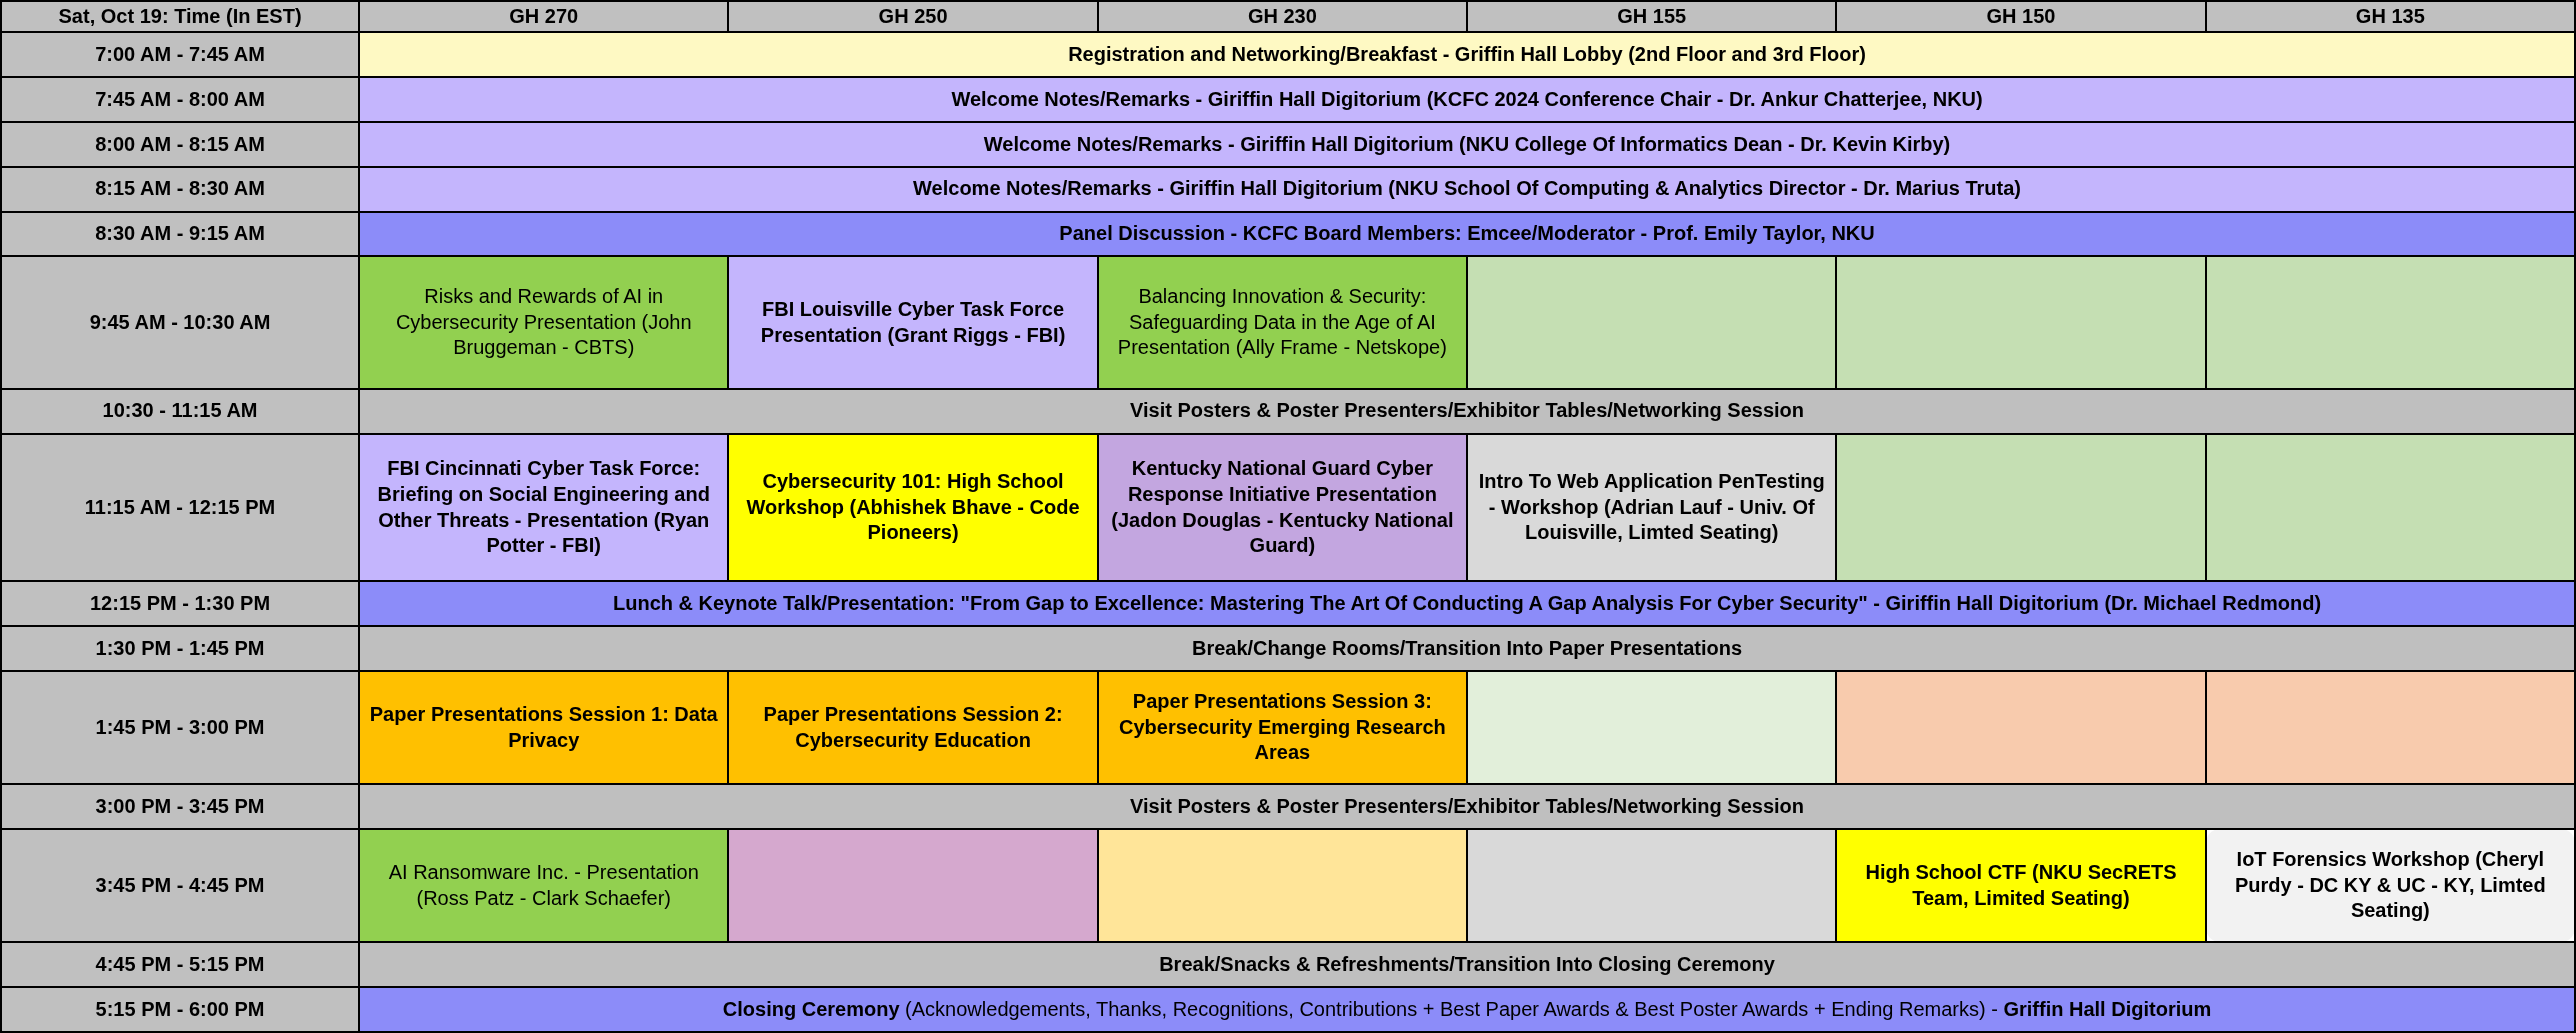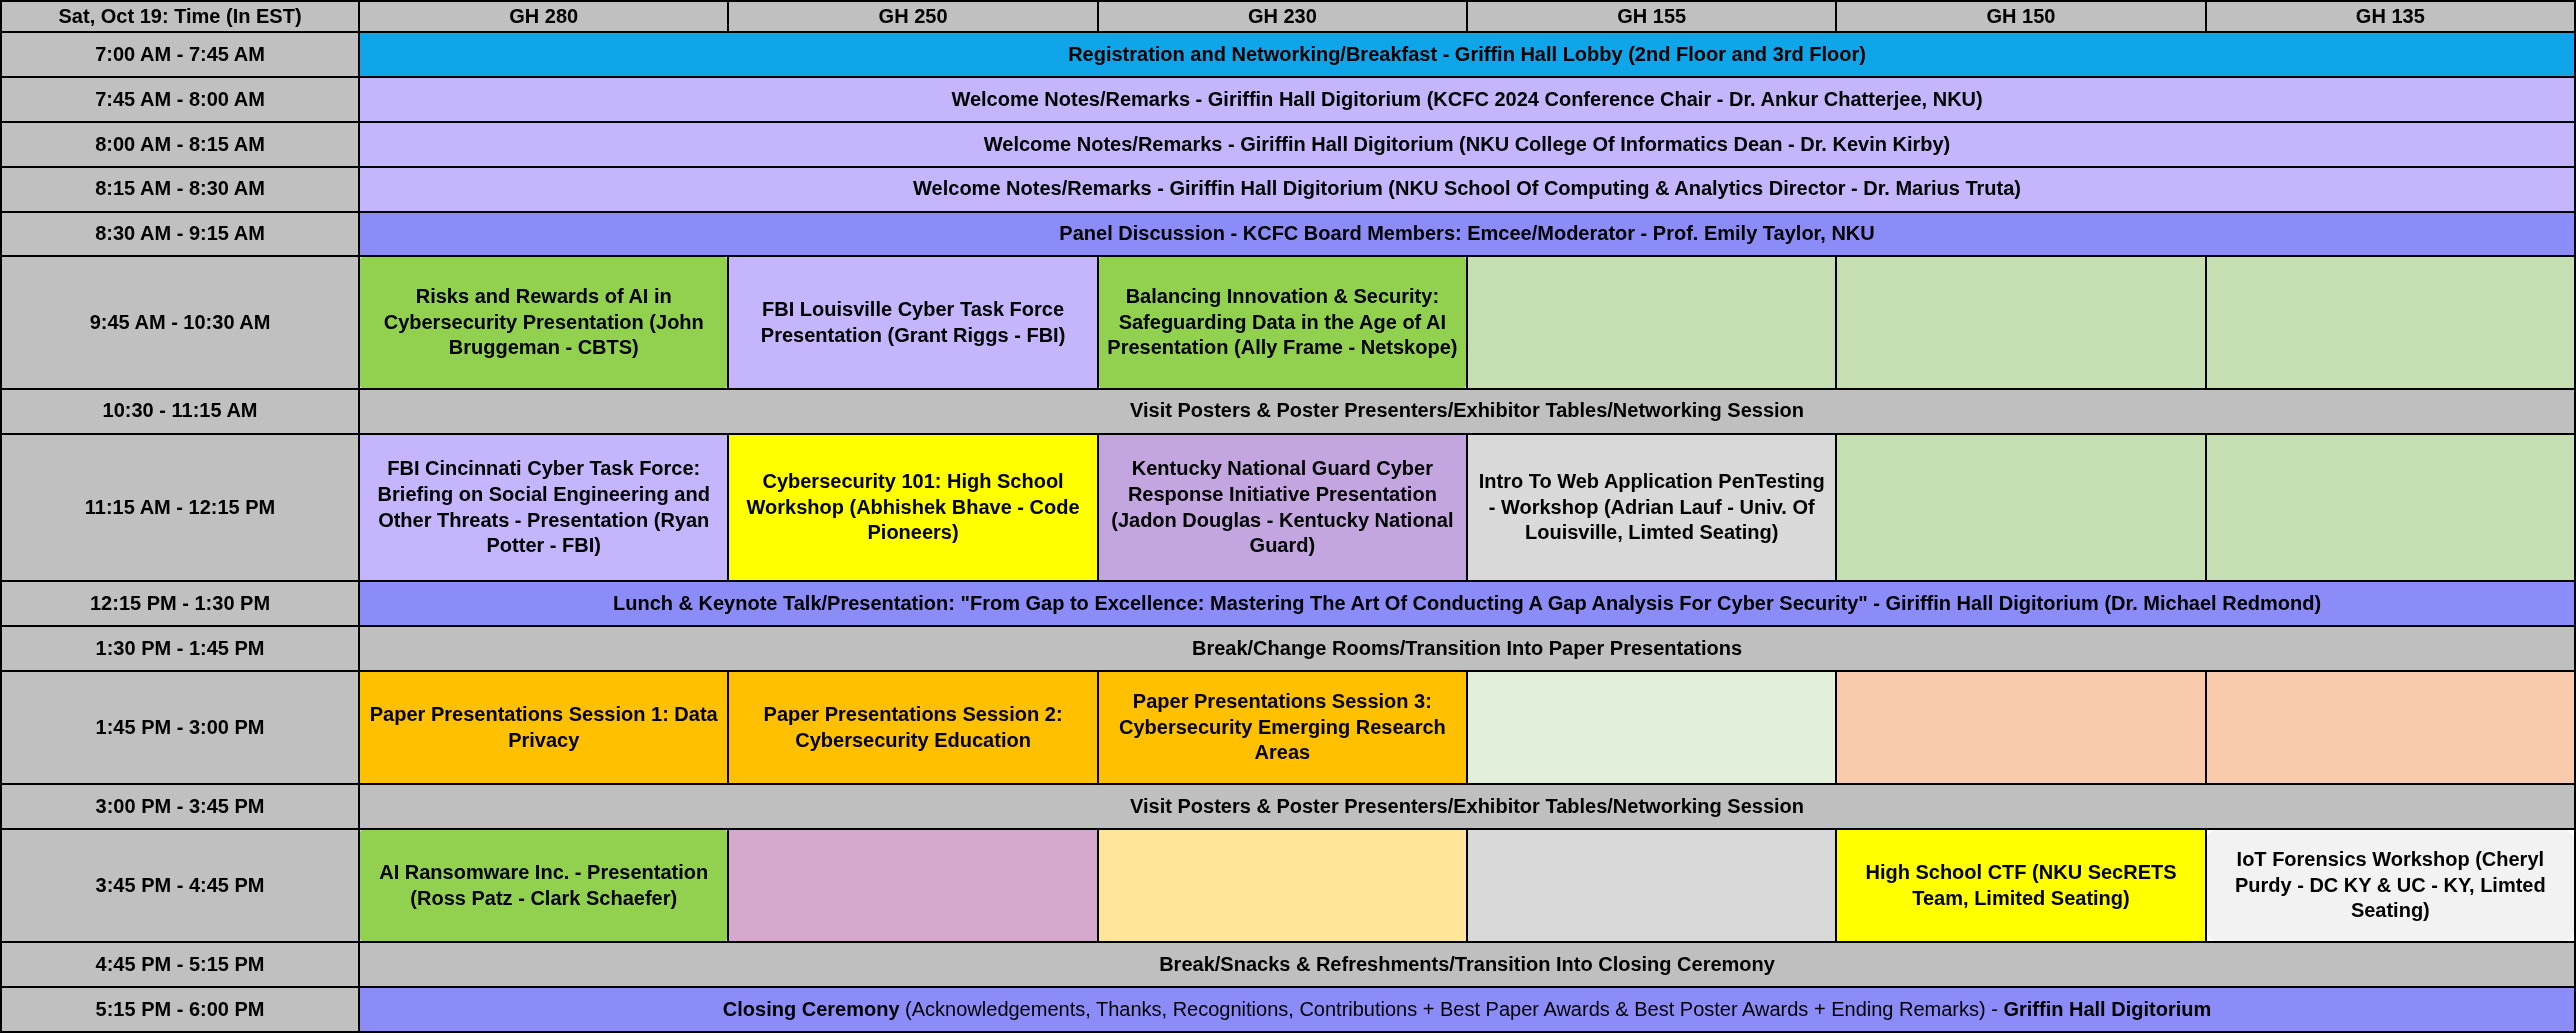--- a/index.html
+++ b/index.html
@@ -50,25 +50,25 @@
   td.time-cell {
     background: #c0c0c0;
     font-weight: bold;
     text-align: left;
     padding-left: 13.5px;
     font-size: 21px;
     white-space: nowrap;
   }
 
   
-  .fill-white      { background: #0ea5e9; }
+  .fill-white      { background: #fef9c3; }
   .fill-blue       { background: #c4b5fd; font-weight: bold; }
   .fill-periwinkle { background: #8c8cf9; font-weight: bold; }
   .fill-gray       { background: #bfbfbf; font-weight: bold; }
-  .fill-green      { background: #92d050; font-weight: bold; border-radius: 6px; }
+  .fill-green      { background: #92d050; font-weight: normal; }
   .fill-lightgreen { background: #c5dfb3; }
   .fill-yellow     { background: #ffff00; font-weight: bold; }
   .fill-purple     { background: #c3a6e0; font-weight: bold; }
   .fill-lightgray  { background: #d9d9d9; font-weight: bold; }
   .fill-orange     { background: #ffc000; font-weight: bold; }
   .fill-peach      { background: #f8cbad; }
   .fill-pink       { background: #d5a8ce; }
   .fill-cream      { background: #ffe599; }
   .fill-offwhite   { background: #f2f2f2; font-weight: bold; border-radius: 14px; }
   .fill-palegreen  { background: #e2efda; }
@@ -92,21 +92,21 @@
     <col class="c-room">
       <col class="c-room">
       <col class="c-room">
     <col class="c-room">
       <col class="c-room">
       <col class="c-room">
   </colgroup>
   <thead>
     <tr class="r-h26">
       <th class="th-time">Sat, Oct 19: Time (In EST)</th>
-      <th>GH 280</th>
+      <th>GH 270</th>
       <th>GH 250</th>
       <th>GH 230</th>
       <th>GH 155</th>
       <th>GH 150</th>
       <th>GH 135</th>
     </tr>
   </thead>
   <tbody>
 
     <tr class="r-h28">

